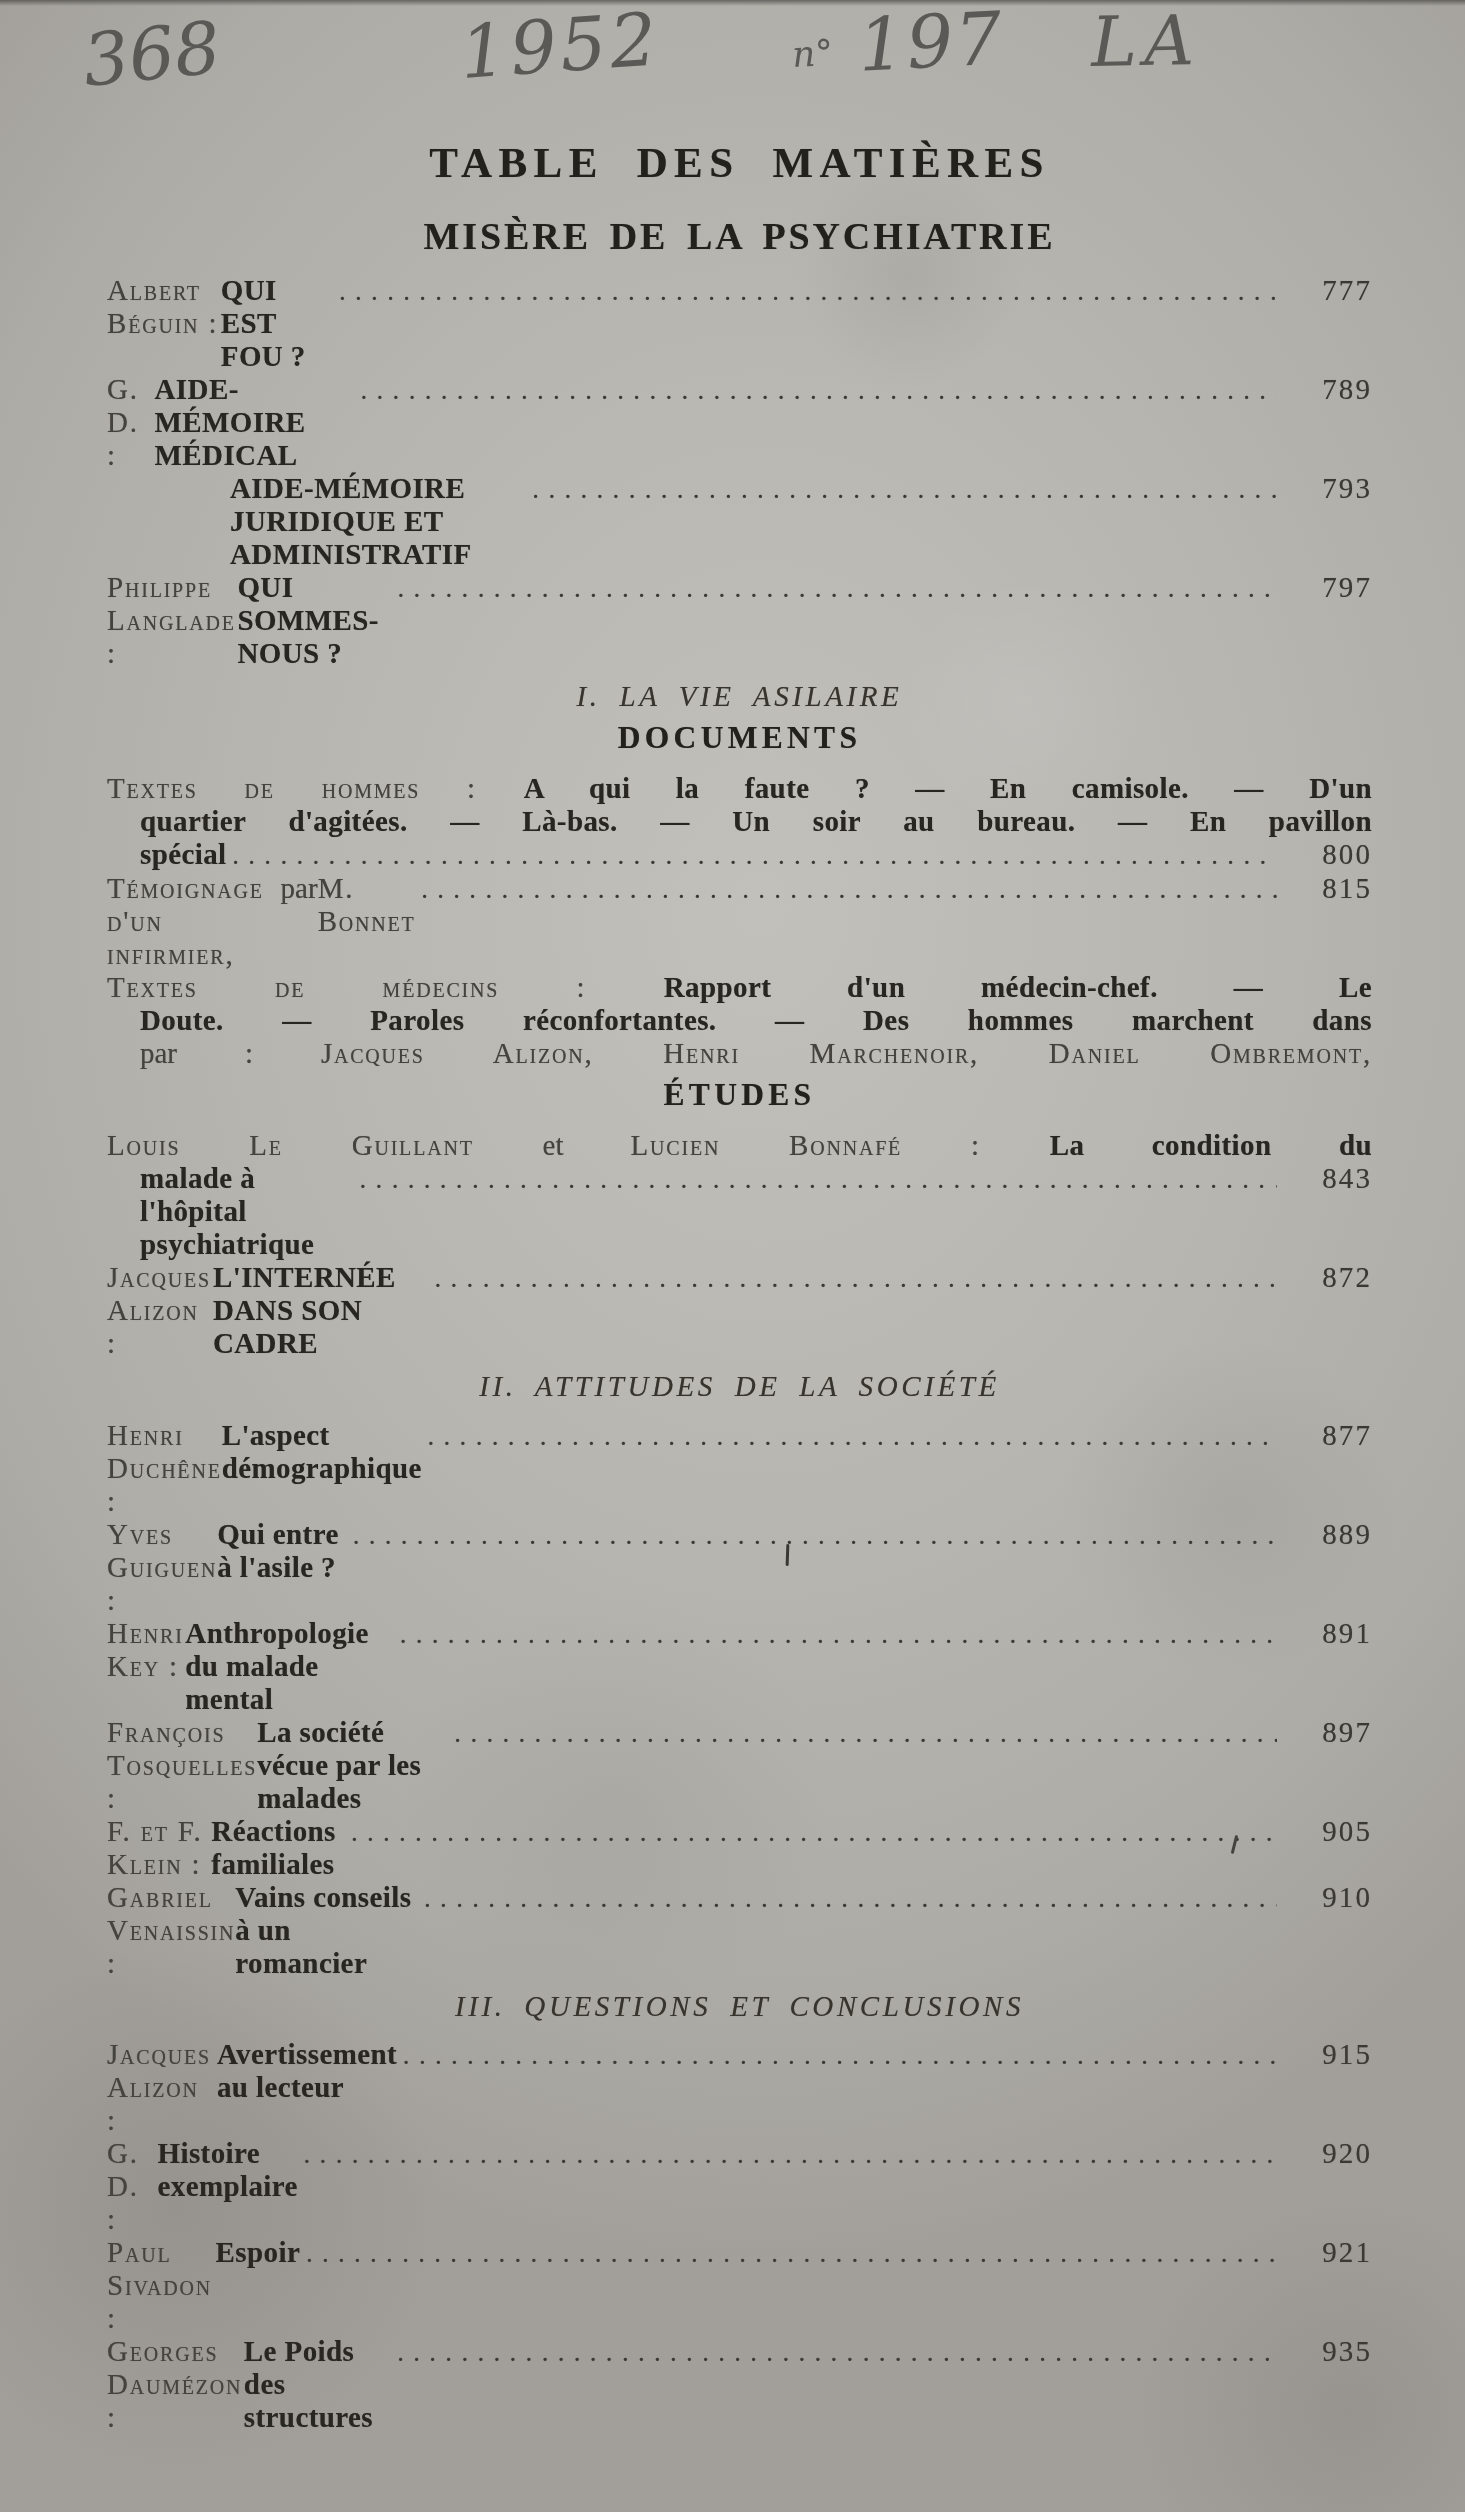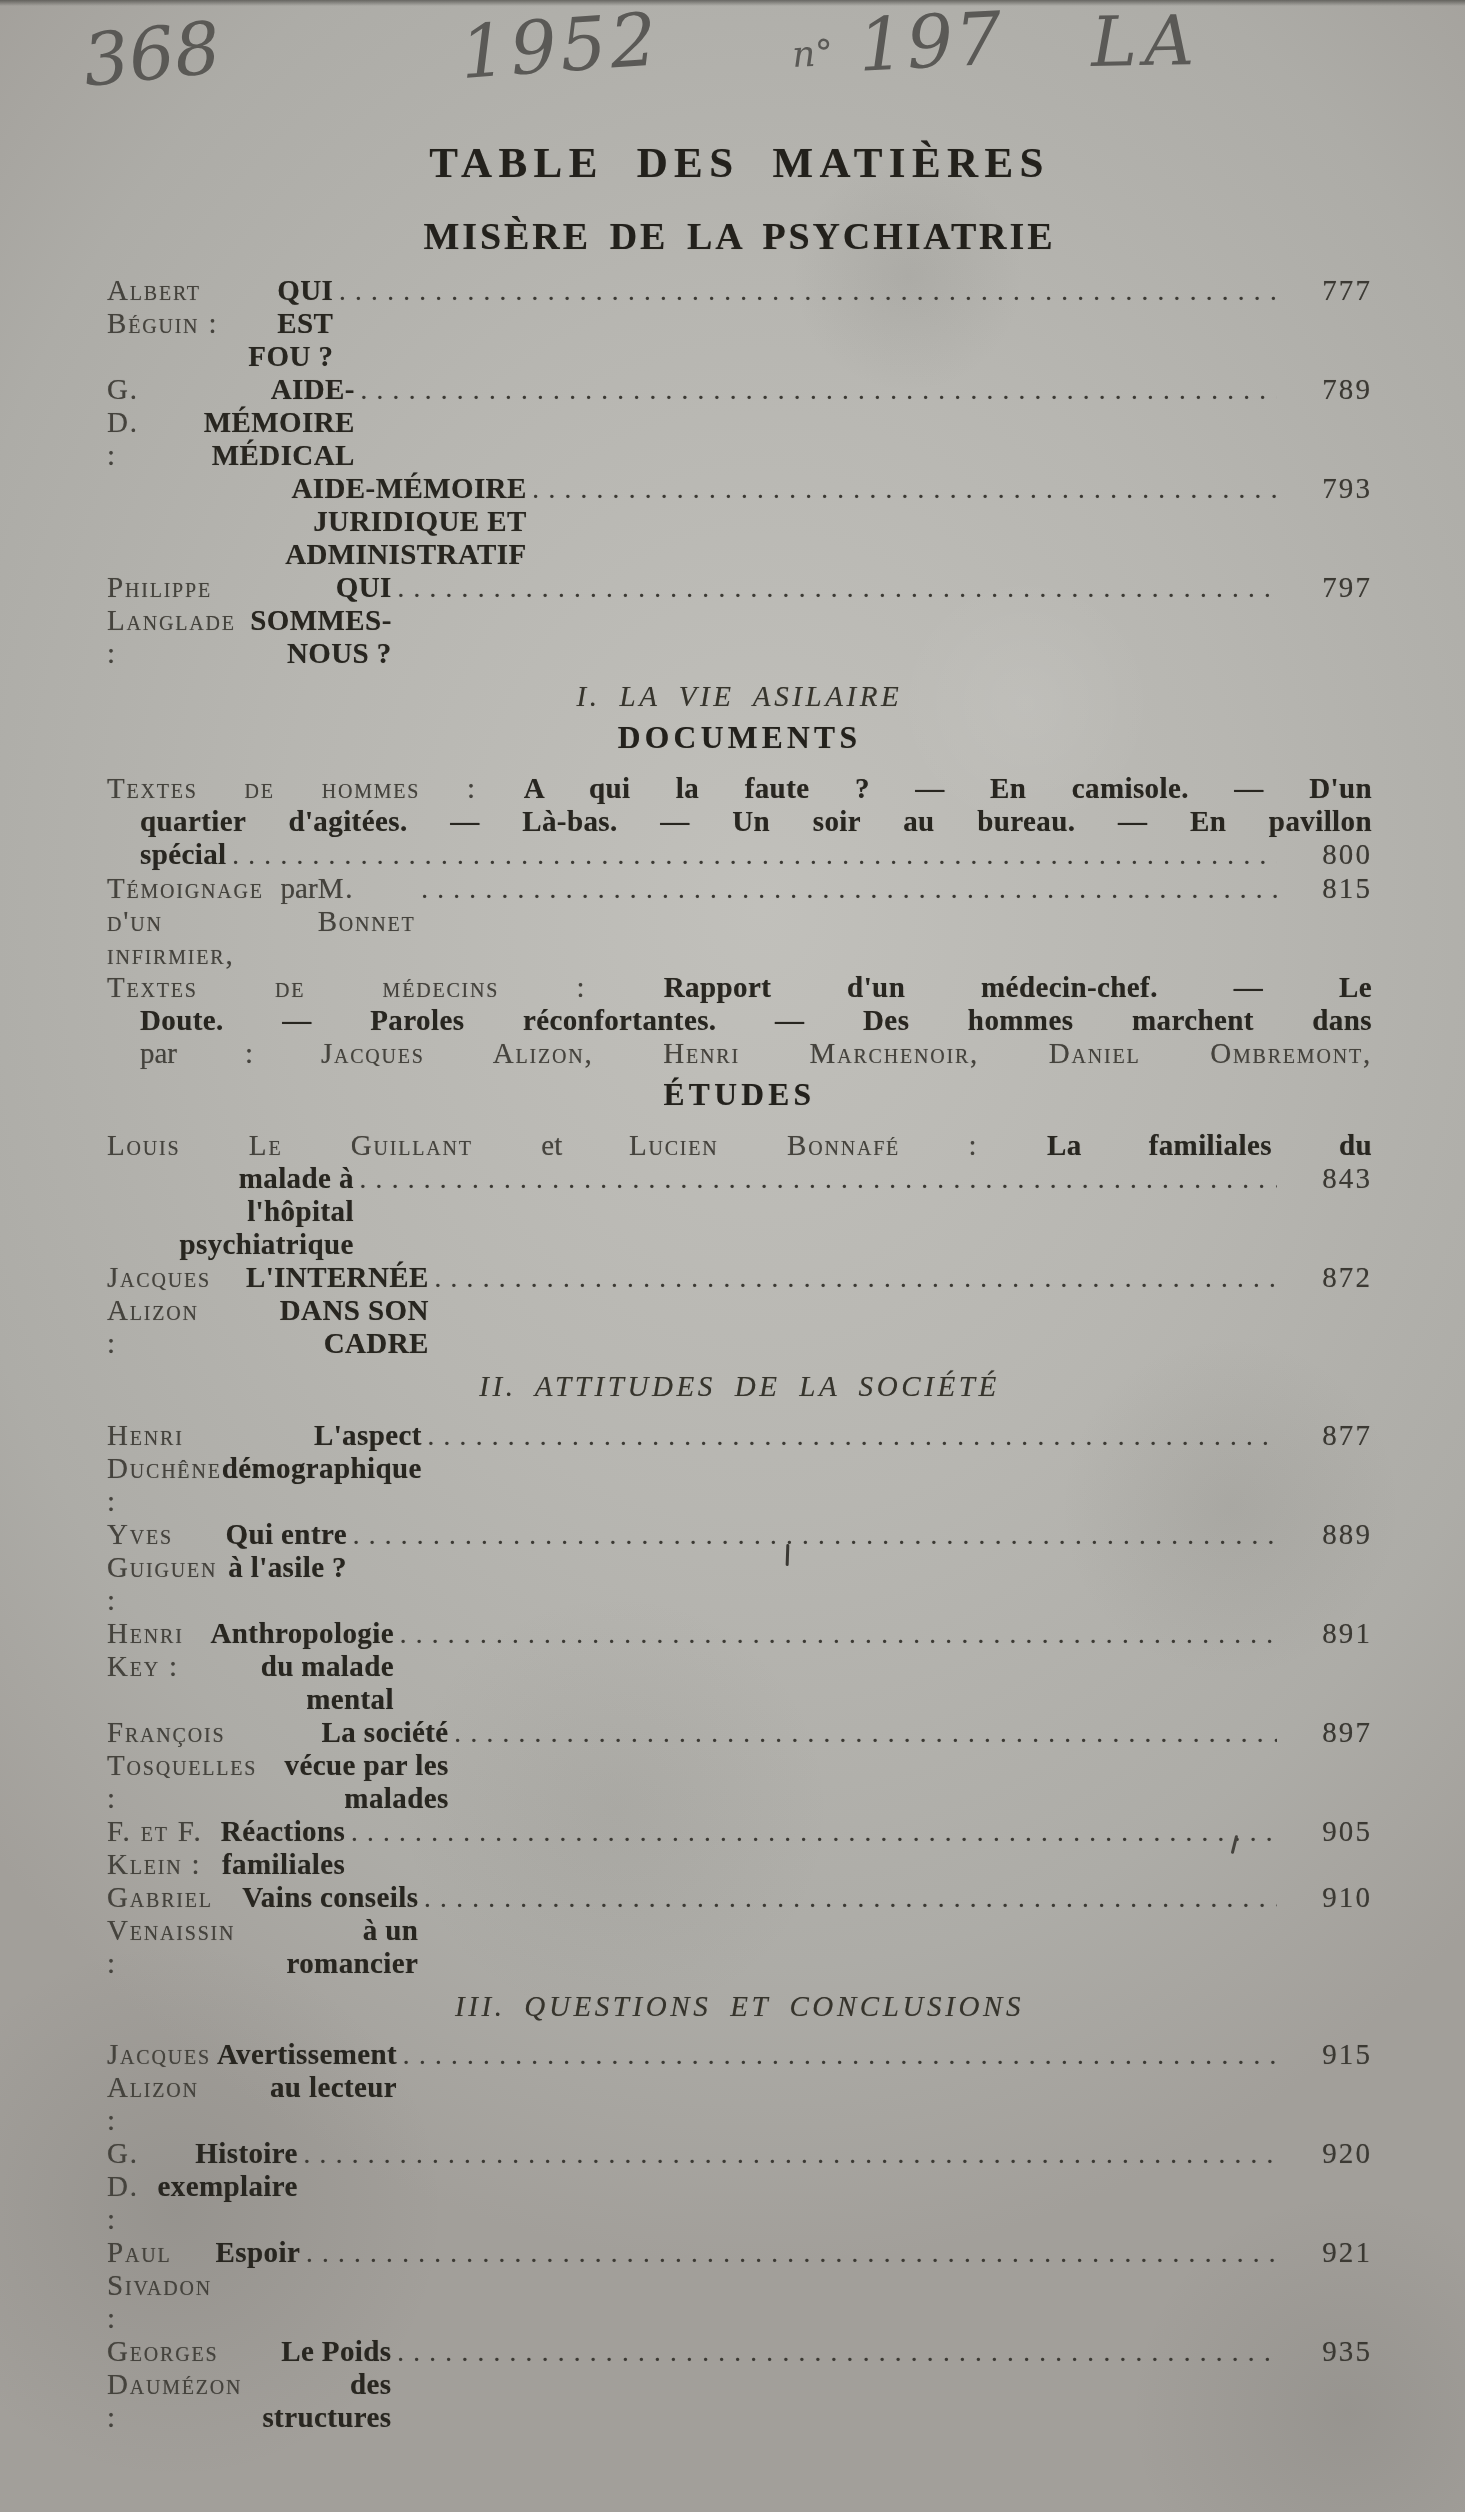--- a/index.html
+++ b/index.html
@@ -50,21 +50,21 @@
         letter-spacing:3.6px;word-spacing:7.9px;color:#36342c;}
   .h-sec{margin-top:7.2px;font-size:31.5px;font-weight:bold;letter-spacing:4.3px;word-spacing:8.6px;}
 
   
   .toc{margin-top:15.8px;font-size:29px;line-height:33px;}
   .line{display:flex;align-items:baseline;}
   .line.jl{display:block;text-align:justify;text-align-last:justify;}
   .ind1{padding-left:33px;}
   .ind2{padding-left:123px;}
   .seg.au{font-variant:small-caps;letter-spacing:1.8px;color:#45433d;}
-  .seg.ti{font-weight:bold;color:#282620;letter-spacing:0.4px;text-align:right;}
+  .seg.ti{font-weight:bold;color:#282620;letter-spacing:0.4px;}
   .seg.rm{color:#45433d;}
   .fill{flex:1 1 auto;overflow:hidden;white-space:nowrap;color:#3b3933;min-width:21.5px;padding-left:5.7px;}
   .fill::after{content:"..............................................................................................................";
     letter-spacing:9.3px;font-size:27px;}
   .page-num{flex:0 0 auto;width:95px;text-align:right;color:#3b3933;letter-spacing:2.1px;}
 
   
   .stray-a{position:absolute;left:1233px;top:1835px;width:2.9px;height:18.6px;
     background:#45433e;transform:rotate(14deg);border-radius:1.4px;}
   .stray-b{position:absolute;left:786px;top:1544px;width:2.9px;height:21.5px;
@@ -126,21 +126,21 @@
           <span class="seg au">M. Bonnet</span>
           <span class="fill"></span>
           <span class="page-num">815</span>
         </div>
         <div class="line jl"><span class="seg au">Textes de médecins : </span><span class="seg ti">Rapport d'un médecin-chef. — Le</span></div>
         <div class="line ind1 jl"><span class="seg ti">Doute. — Paroles réconfortantes. — Des hommes marchent dans</span></div>
         <div class="line ind1 jl"><span class="seg rm">par : </span><span class="seg au">Jacques Alizon, Henri Marchenoir, Daniel Ombremont,</span></div>
       </div>
       <div class="h h-sec">ÉTUDES</div>
       <div class="toc">
-        <div class="line jl"><span class="seg au">Louis Le Guillant </span><span class="seg rm">et </span><span class="seg au">Lucien Bonnafé : </span><span class="seg ti">La familiales du</span></div>
+        <div class="line jl"><span class="seg au">Louis Le Guillant </span><span class="seg rm">et </span><span class="seg au">Lucien Bonnafé : </span><span class="seg ti">La condition du</span></div>
         <div class="line ind1">
           <span class="seg ti">malade à l'hôpital psychiatrique </span>
           <span class="fill"></span>
           <span class="page-num">843</span>
         </div>
         <div class="line">
           <span class="seg au">Jacques Alizon : </span>
           <span class="seg ti">L'INTERNÉE DANS SON CADRE</span>
           <span class="fill"></span>
           <span class="page-num">872</span>

